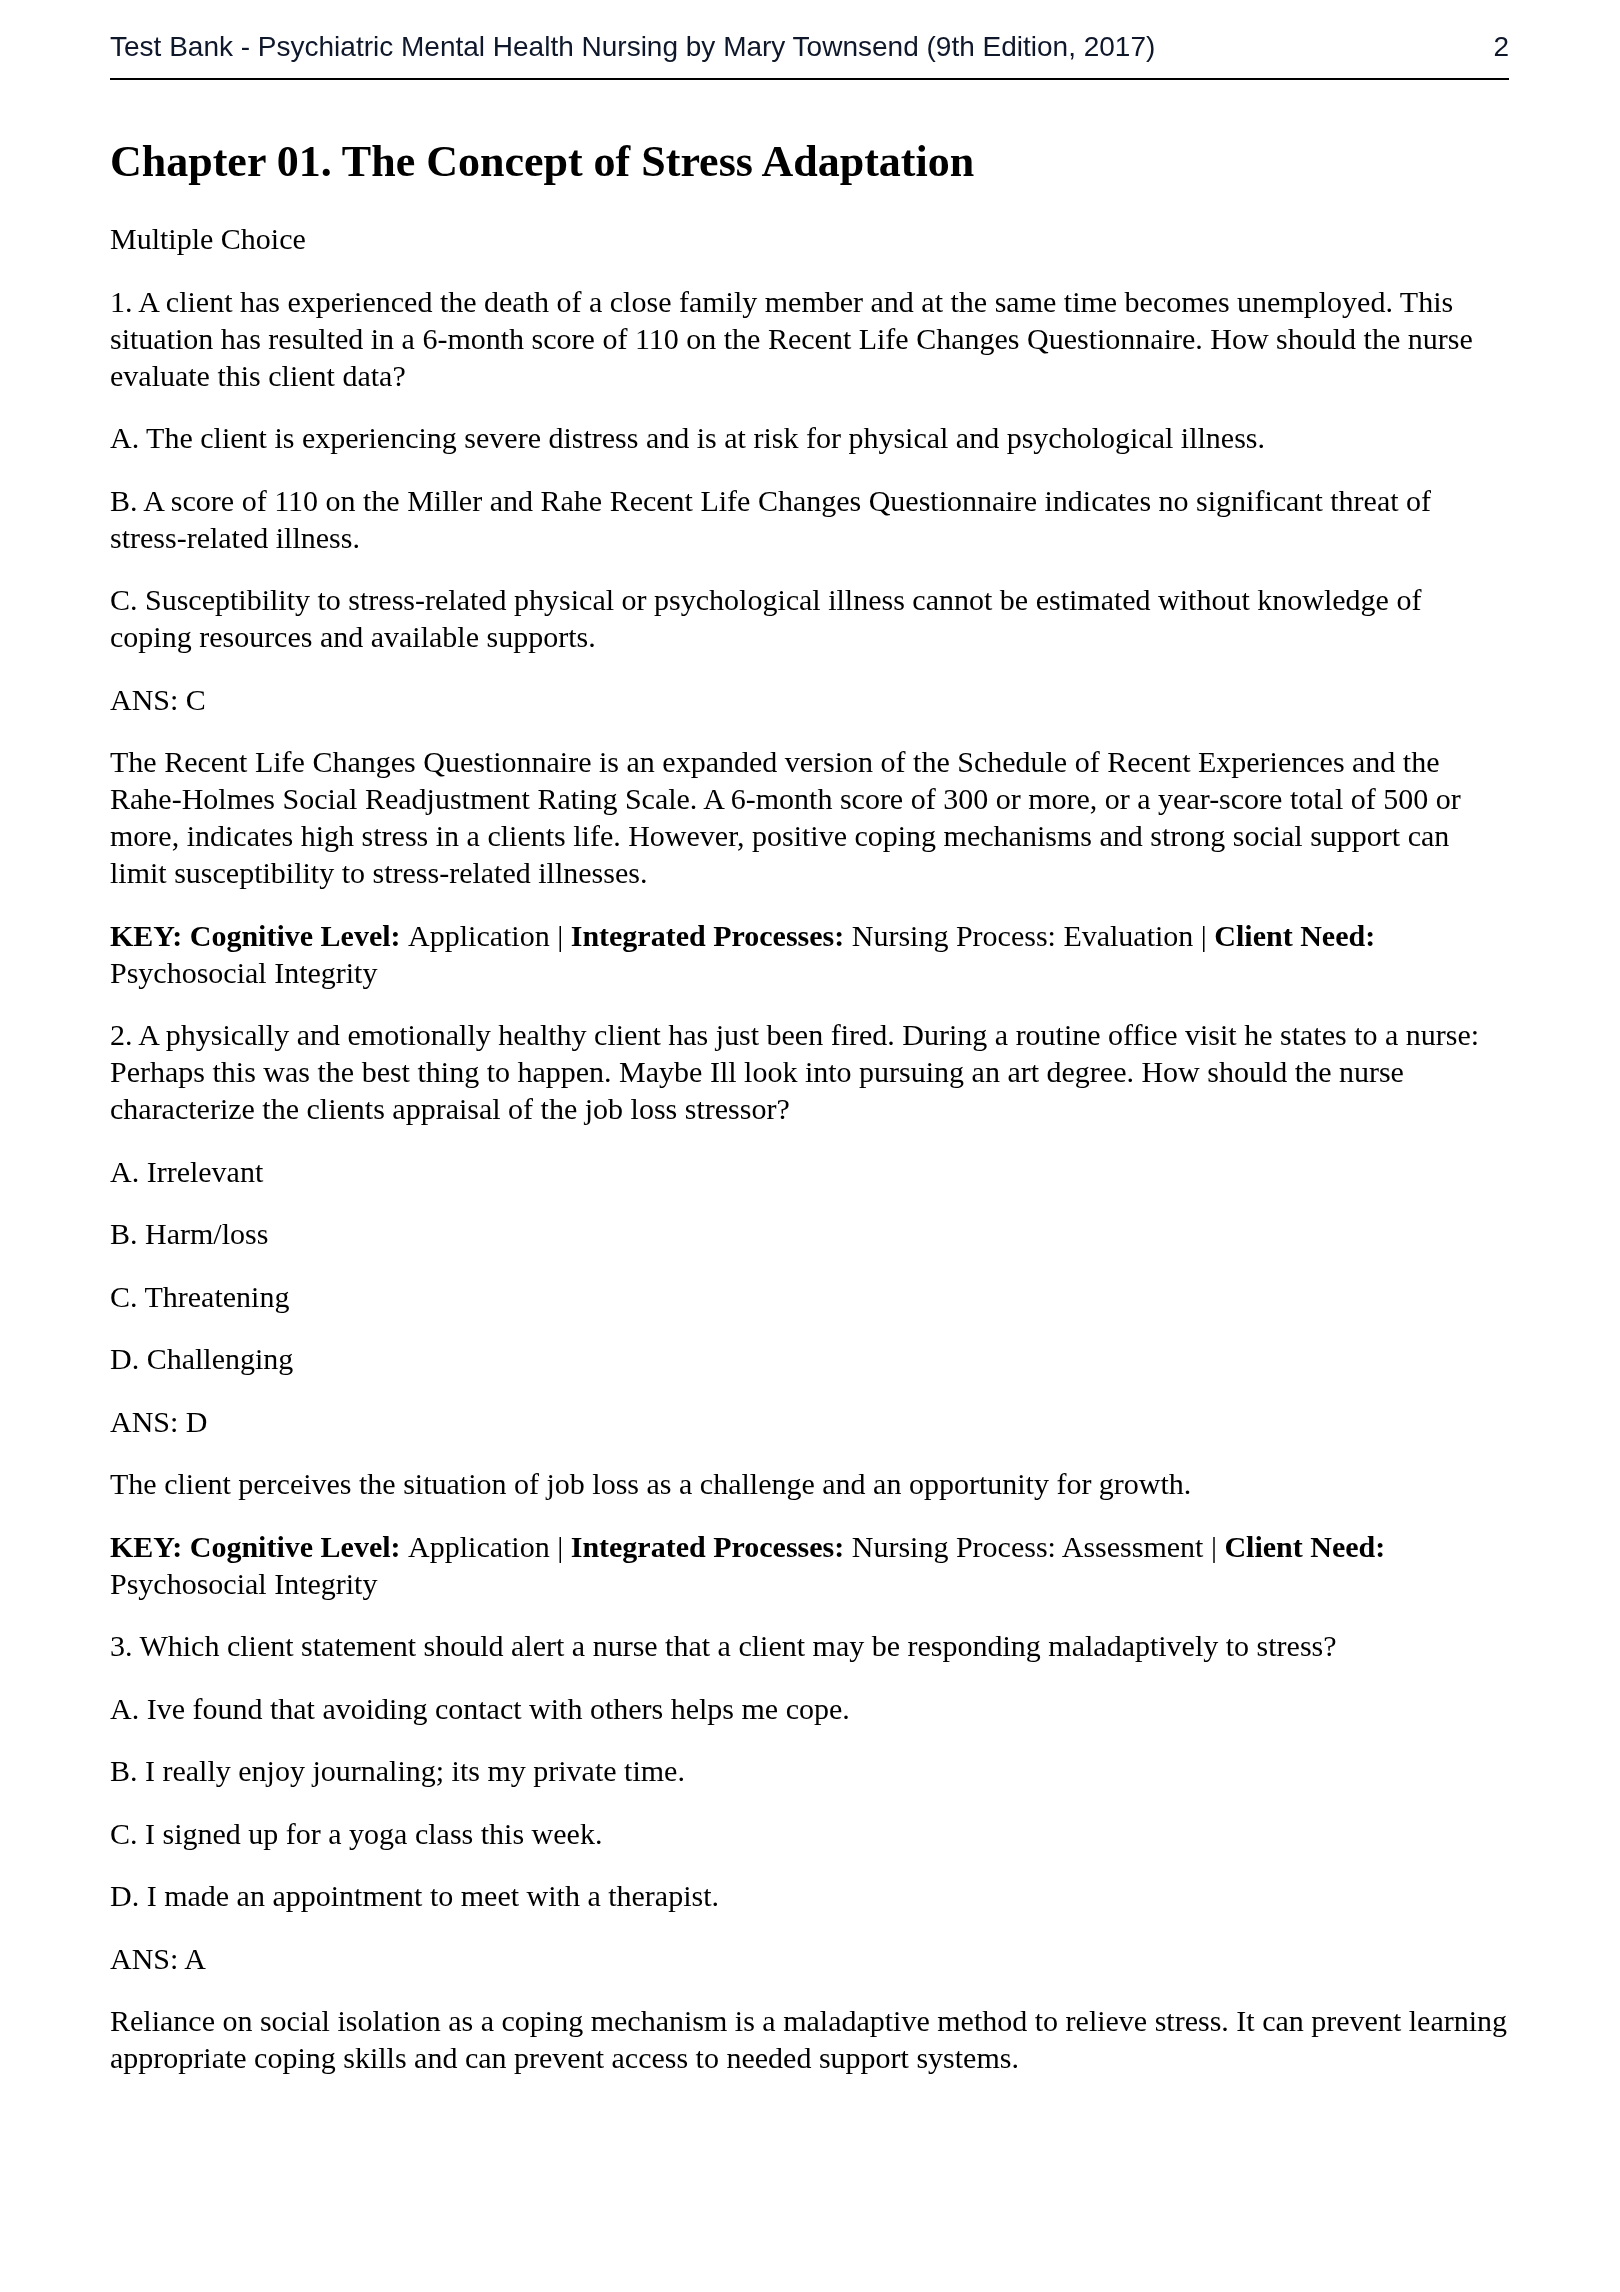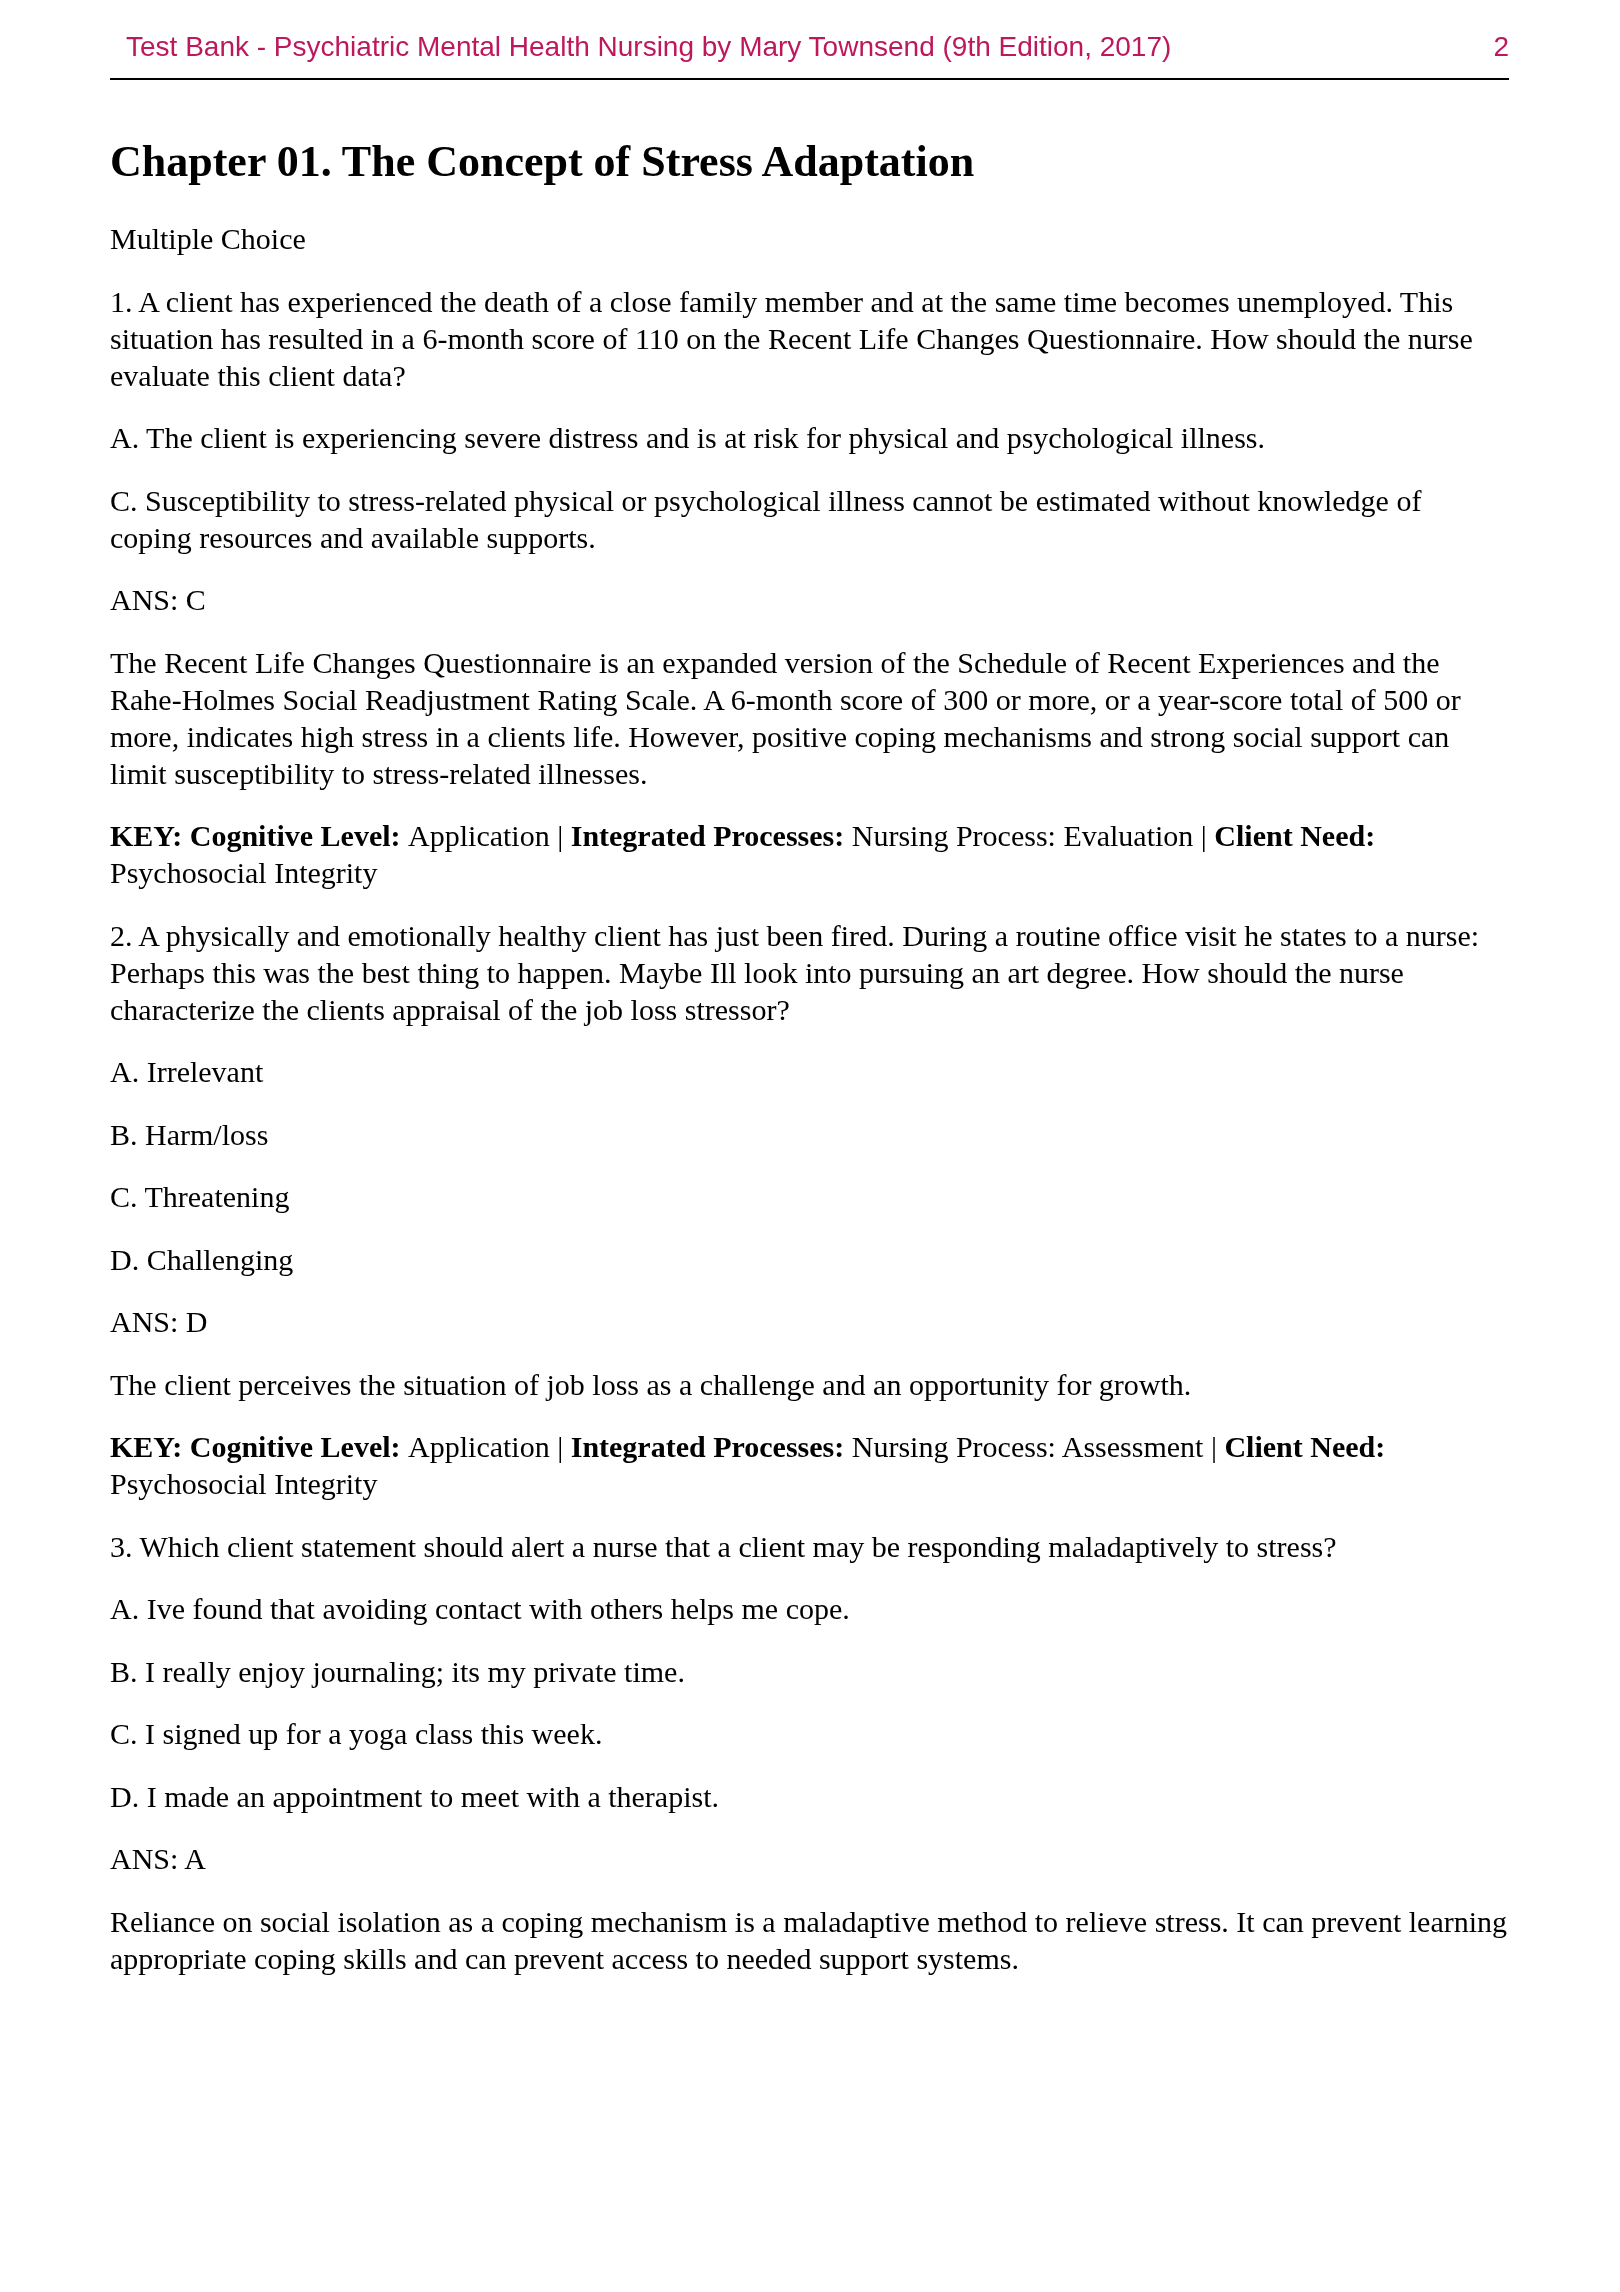--- a/index.html
+++ b/index.html
@@ -15,22 +15,21 @@
     overflow: hidden;
     font-family: "Liberation Serif", serif;
   }
   .header {
     display: flex;
     justify-content: space-between;
     align-items: baseline;
     font-family: "Liberation Sans", sans-serif;
     font-size: 28px;
     line-height: 35px;
-    color: #be185d;
-    margin-left: 16px;
+    color: #0f172a;
   }
   .header .pagenum { font-family: "Liberation Sans", sans-serif; }
   .divider {
     border: none;
     border-top: 2px solid #000000;
     margin-top: 13.7px;
   }
   .doc-body { margin-top: 57px; }
   h1.chapter-title {
     font-family: "Liberation Serif", serif;
@@ -61,20 +60,21 @@
 
   <div class="doc-body">
 
     <h1 class="chapter-title">Chapter 01. The Concept of Stress Adaptation</h1>
 
     <p>Multiple Choice</p>
 
     <section>
       <p>1. A client has experienced the death of a close family member and at the same time becomes unemployed. This situation has resulted in a 6-month score of 110 on the Recent Life Changes Questionnaire. How should the nurse evaluate this client data?</p>
       <p>A. The client is experiencing severe distress and is at risk for physical and psychological illness.</p>
+      <p>B. A score of 110 on the Miller and Rahe Recent Life Changes Questionnaire indicates no significant threat of stress-related illness.</p>
       <p>C. Susceptibility to stress-related physical or psychological illness cannot be estimated without knowledge of coping resources and available supports.</p>
       <p class="answer">ANS: C</p>
       <p>The Recent Life Changes Questionnaire is an expanded version of the Schedule of Recent Experiences and the Rahe-Holmes Social Readjustment Rating Scale. A 6-month score of 300 or more, or a year-score total of 500 or more, indicates high stress in a clients life. However, positive coping mechanisms and strong social support can limit susceptibility to stress-related illnesses.</p>
       <p class="keyline"><strong>KEY: Cognitive Level: </strong><span>Application | </span><strong>Integrated Processes: </strong><span>Nursing Process: Evaluation | </span><strong>Client Need: </strong><span>Psychosocial Integrity</span></p>
     </section>
 
     <section>
       <p>2. A physically and emotionally healthy client has just been fired. During a routine office visit he states to a nurse: Perhaps this was the best thing to happen. Maybe Ill look into pursuing an art degree. How should the nurse characterize the clients appraisal of the job loss stressor?</p>
       <p>A. Irrelevant</p>
       <p>B. Harm/loss</p>

